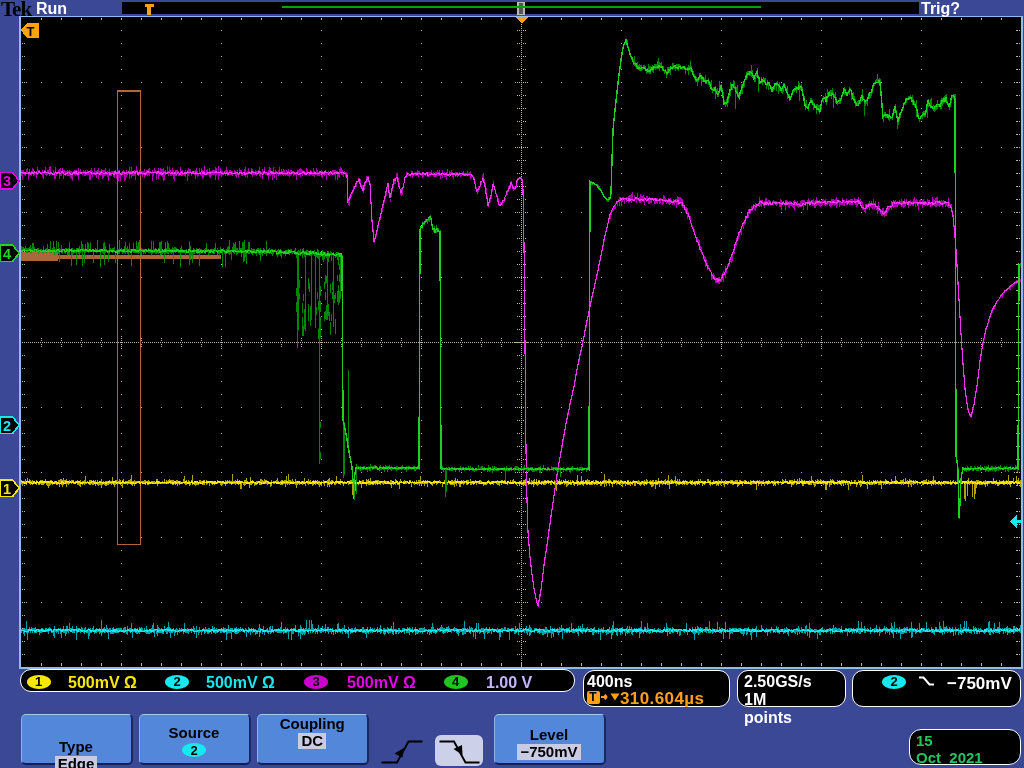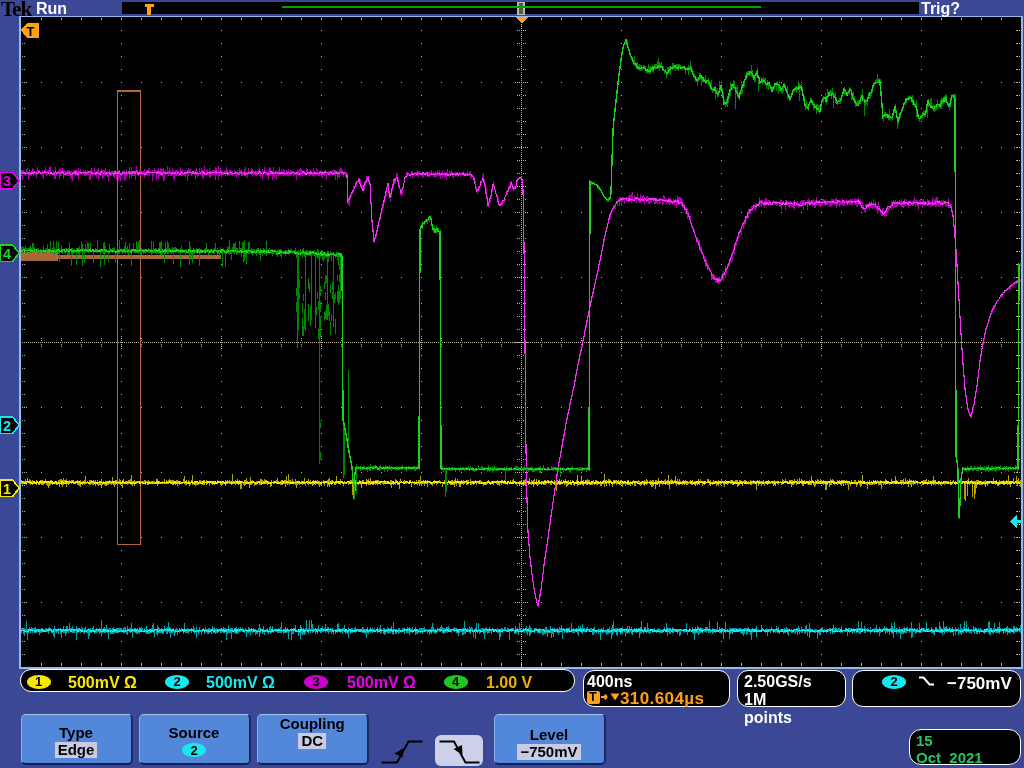--- a/index.html
+++ b/index.html
@@ -57,39 +57,39 @@
  <div class="box" style="left:737px;top:670px;width:109px;height:37px"></div>
  <div class="box" style="left:851.5px;top:670px;width:169.5px;height:37px"></div>
 
  <div class="abs ov" style="left:26.5px;top:674.5px;width:24px;height:14px;background:#f6e800;line-height:14.5px;font-size:13px;z-index:4">1</div>
  <div class="abs b" style="left:68px;top:674px;color:#f6e800;font-size:16px;z-index:4">500mV&nbsp;Ω</div>
  <div class="abs ov" style="left:165px;top:674.5px;width:24px;height:14px;background:#17e8ef;line-height:14.5px;font-size:13px;z-index:4">2</div>
  <div class="abs b" style="left:206px;top:674px;color:#17e8ef;font-size:16px;z-index:4">500mV&nbsp;Ω</div>
  <div class="abs ov" style="left:304px;top:674.5px;width:24px;height:14px;background:#cc00cc;line-height:14.5px;font-size:13px;z-index:4">3</div>
  <div class="abs b" style="left:347px;top:674px;color:#e800e8;font-size:16px;z-index:4">500mV&nbsp;Ω</div>
  <div class="abs ov" style="left:443.5px;top:674.5px;width:24px;height:14px;background:#21c421;line-height:14.5px;font-size:13px;z-index:4">4</div>
- <div class="abs b" style="left:486px;top:674px;color:#eab308;font-size:16px;z-index:4">1.00 V</div>
+ <div class="abs b" style="left:486px;top:674px;color:#c4b5fd;font-size:16px;z-index:4">1.00 V</div>
 
  <div class="abs b" style="left:587px;top:673px;color:#fff;font-size:16px;z-index:4">400ns</div>
  <div class="abs b" style="left:586.5px;top:690.5px;width:13px;height:13px;background:#ffa018;border-radius:2px;color:#000;font-size:12px;text-align:center;line-height:13.5px;z-index:4">T</div>
  <svg class="abs" style="left:600px;top:690px;z-index:4" width="20" height="14" viewBox="0 0 20 14">
       <path d="M1 7H7M7 7L4.6 4.6M7 7L4.6 9.4" stroke="#ffa018" stroke-width="1.8" fill="none"></path>
       <path d="M10.5 3.5H19.5L15 10.5Z" fill="#ffa018"></path>
     </svg>
  <div class="abs b" style="left:620px;top:688.5px;color:#ffa018;font-size:17px;letter-spacing:0.4px;z-index:4">310.604µs</div>
 
  <div class="abs b" style="left:744px;top:672.5px;color:#fff;font-size:16px;z-index:4">2.50GS/s<br>1M points</div>
 
  <div class="abs ov" style="left:882px;top:674.5px;width:24px;height:14px;background:#17e8ef;line-height:14.5px;font-size:13px;z-index:4">2</div>
  <svg class="abs" style="left:918px;top:674px;z-index:4" width="18" height="14" viewBox="0 0 18 14">
       <path d="M1 3.5H5.5L11.5 10.5H16" stroke="#fff" stroke-width="2" fill="none"></path>
     </svg>
  <div class="abs b" style="left:947px;top:673.5px;color:#fff;font-size:17px;z-index:4">−750mV</div>
 
- <div class="btn" style="left:20.5px;top:714px;width:112px;height:51px;padding-top:9px">Type<br><span class="hl">Edge</span></div>
+ <div class="btn" style="left:20.5px;top:714px;width:112px;height:51px;padding-top:23px">Type<br><span class="hl">Edge</span></div>
  <div class="btn" style="left:138.5px;top:714px;width:112px;height:51px;padding-top:9px">Source<br><span class="ov" style="width:24px;height:14px;background:#17e8ef;line-height:15px;font-size:13px">2</span></div>
  <div class="btn" style="left:257px;top:714px;width:111.5px;height:51px;padding-top:0">Coupling<br><span class="hl">DC</span></div>
  <div class="abs" style="left:434.5px;top:734.5px;width:48px;height:31.5px;background:#ccd0e8;border-radius:6px;z-index:4"></div>
  <svg class="abs" style="left:378px;top:736px;z-index:5" width="104" height="30" viewBox="0 0 104 30">
   <path d="M3.5 26.5H19L30.5 5.5H44.5" stroke="#000" stroke-width="1.9" fill="none"></path>
   <path d="M26 12L24.5 21.5L16.5 17.5Z" fill="#000"></path>
   <path d="M61.5 5.5H76L87.5 26.5H101.5" stroke="#000" stroke-width="1.9" fill="none"></path>
   <path d="M84.5 19L84 9L75.5 13Z" fill="#000"></path>
  </svg>
  <div class="btn" style="left:493.5px;top:714px;width:112px;height:51px;padding-top:11px">Level<br><span class="hl">−750mV</span></div>

